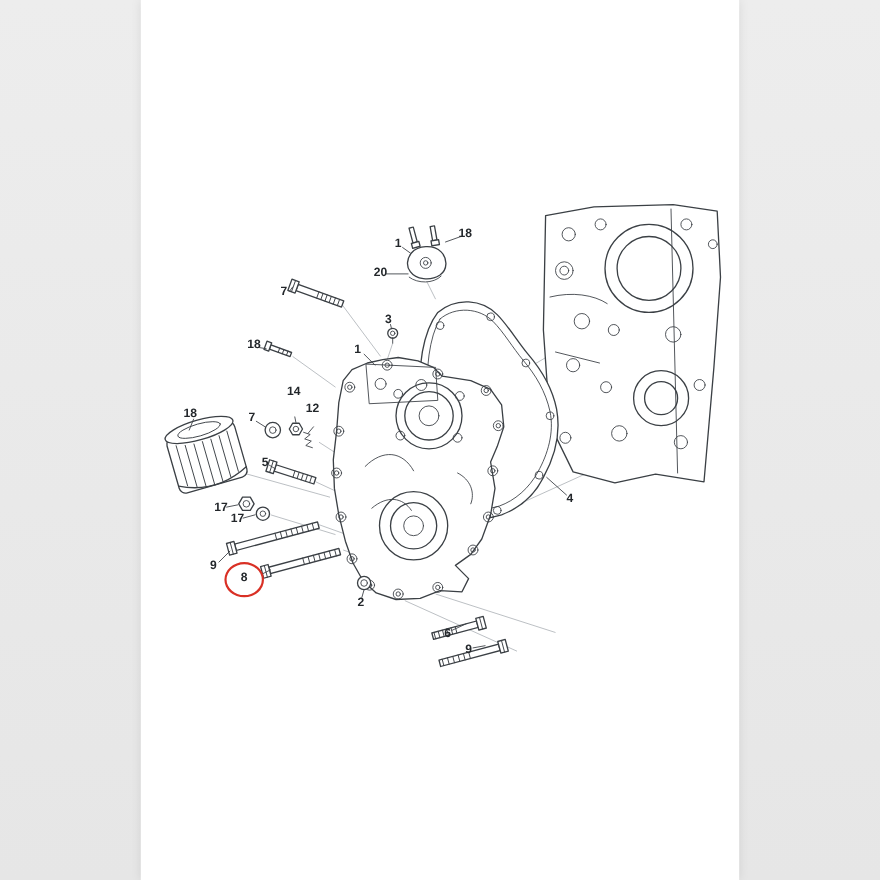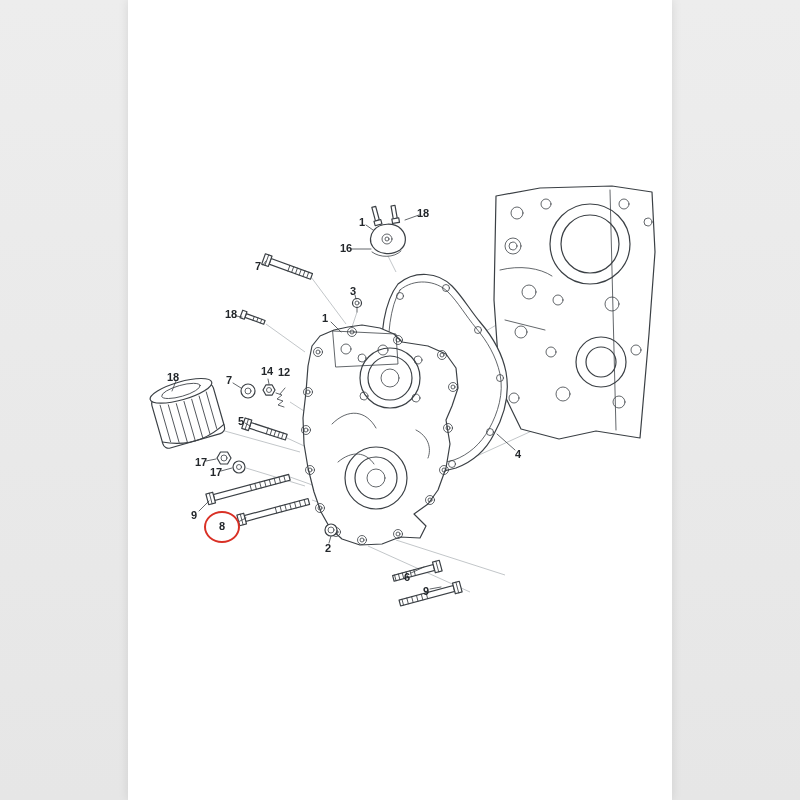--- a/index.html
+++ b/index.html
@@ -272,21 +272,21 @@
   <span class="callout" style="left:241px;top:421px">5</span>
   <span class="callout" style="left:407px;top:577px">6</span>
   <span class="callout" style="left:258px;top:266px">7</span>
   <span class="callout" style="left:222px;top:526px">8</span>
   <span class="callout" style="left:194px;top:515px">9</span>
   <span class="callout" style="left:426px;top:591px">9</span>
   <span class="callout" style="left:201px;top:462px">17</span>
   <span class="callout" style="left:216px;top:472px">17</span>
   <span class="callout" style="left:284px;top:372px">12</span>
   <span class="callout" style="left:229px;top:380px">7</span>
-  <span class="callout" style="left:267px;top:371px">14</span>
+  <span class="callout" style="left:267px;top:357px">14</span>
   <span class="callout" style="left:362px;top:222px">1</span>
-  <span class="callout" style="left:346px;top:248px">16</span>
+  <span class="callout" style="left:346px;top:248px">20</span>
   <span class="callout" style="left:423px;top:213px">18</span>
   <span class="callout" style="left:231px;top:314px">18</span>
   <span class="callout" style="left:173px;top:377px">18</span>
 
   <div class="hl-circle"></div>
 </div>
 
 </body></html>

